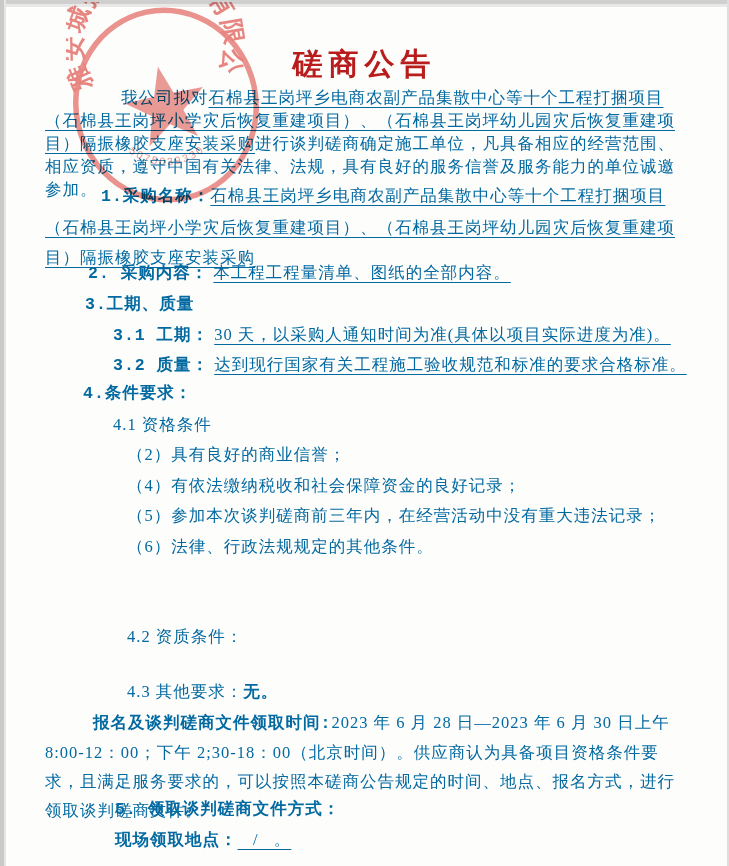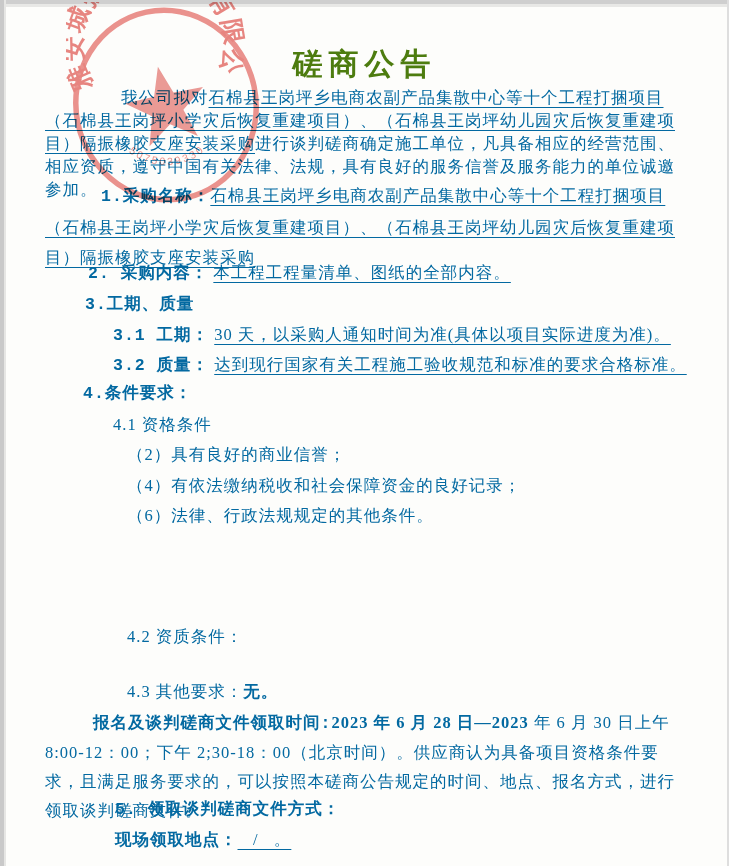--- a/index.html
+++ b/index.html
@@ -10,28 +10,28 @@
   }
   
   .edge-top{position:absolute;left:0;top:0;width:729px;height:4px;background:#cfcfcf;}
   .edge-top2{position:absolute;left:0;top:4px;width:729px;height:3px;background:#e8e8e6;}
   .edge-left{position:absolute;left:0;top:0;width:4px;height:866px;background:#c9c9c9;}
   .edge-left2{position:absolute;left:4px;top:0;width:2px;height:866px;background:#e6e6e4;}
   .edge-right{position:absolute;right:0;top:0;width:2px;height:866px;background:#dedede;}
 
   .title{
     position:absolute;top:24px;left:0;width:100%;text-align:center;
-    font-size:30px;font-weight:700;letter-spacing:6px;color:#4d7c0f;
+    font-size:30px;font-weight:700;letter-spacing:6px;color:#b91c1c;
   }
   .blk{
     position:absolute;left:45px;width:642px;
     font-size:16.5px;line-height:23px;letter-spacing:1px;color:#0369a1;margin:0;
   }
   .bl{font-family:Liberation Mono, monospace;font-weight:700;}
-  .bserif{font-weight:700;}
+  .bserif{font-weight:400;}
   .u{text-decoration:underline;text-underline-offset:4px;text-decoration-thickness:1.3px;}
   .pre{white-space:pre;}
 
   .intro{top:86px;text-indent:76px;line-height:23px;}
   .s1{top:181px;text-indent:56px;line-height:30.5px;}
   .s2{top:261px;text-indent:43px;}
   .s3{top:293px;text-indent:40px;}
   .s3_1{top:323px;text-indent:68px;}
   .s3_2{top:353px;text-indent:68px;}
   .s4{top:382px;text-indent:38px;}
@@ -75,20 +75,21 @@
 
   <p class="blk s3_2"><span class="bl">3.2 质量：</span> <span class="u">达到现行国家有关工程施工验收规范和标准的要求合格标准。</span></p>
 
   <p class="blk s4 bl">4.条件要求：</p>
 
   <p class="blk s4_1">4.1 资格条件</p>
 
   <div class="blk items">
     <div class="item">（2）具有良好的商业信誉；</div>
     <div class="item">（4）有依法缴纳税收和社会保障资金的良好记录；</div>
+    <div class="item">（5）参加本次谈判磋商前三年内，在经营活动中没有重大违法记录；</div>
     <div class="item">（6）法律、行政法规规定的其他条件。</div>
   </div>
 
   <p class="blk s4_2">4.2 资质条件：</p>
 
 
   <p class="blk s4_3"><span>4.3 其他要求：</span><span class="bl">无。</span></p>
 
   <p class="blk reg"><span class="bl">报名及谈判磋商文件领取时间:</span><span class="bserif">2023 年 6 月 28 日—2023</span><span> 年 6 月 30 日上午 8:00-12：00；下午 2;30-18：00（北京时间）。供应商认为具备项目资格条件要求，且满足服务要求的，可以按照本磋商公告规定的时间、地点、报名方式，进行领取谈判磋商文件。</span></p>
 

